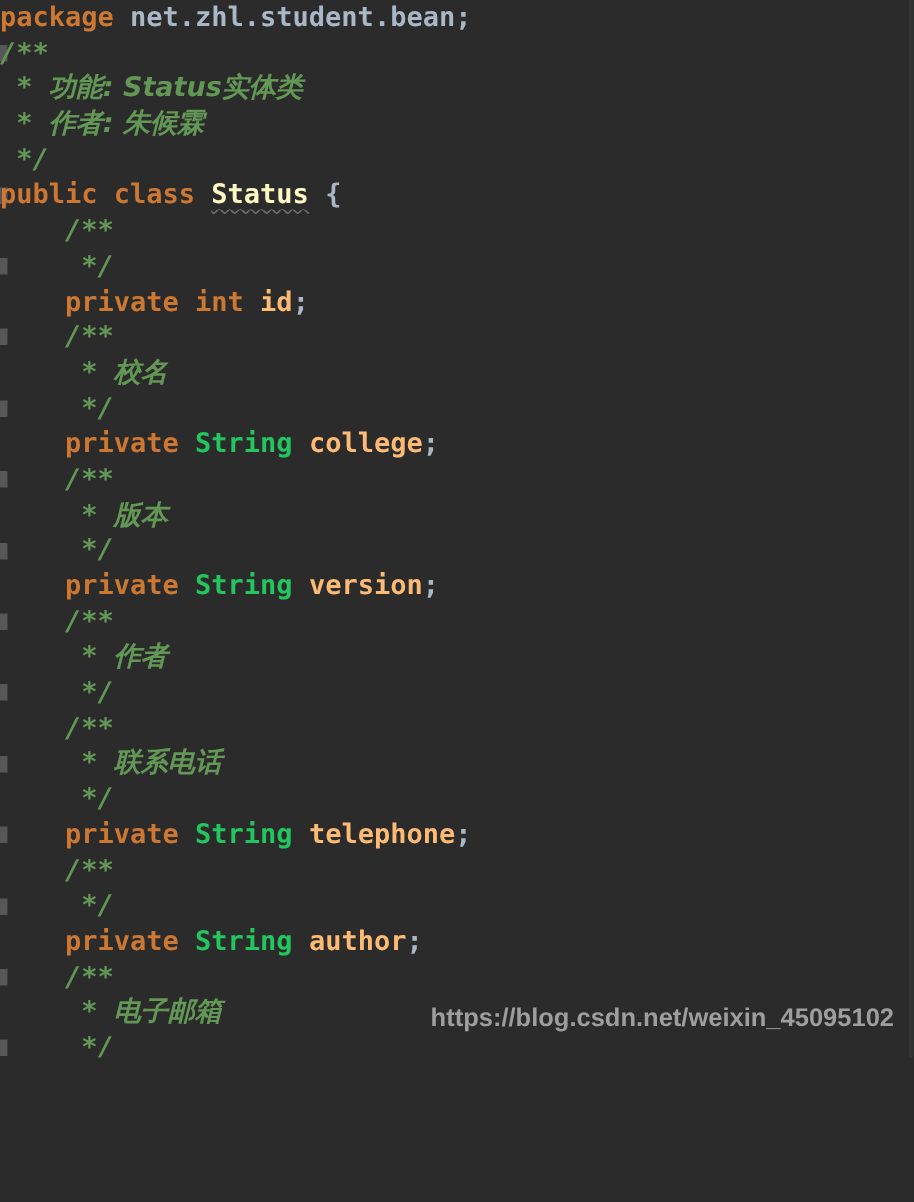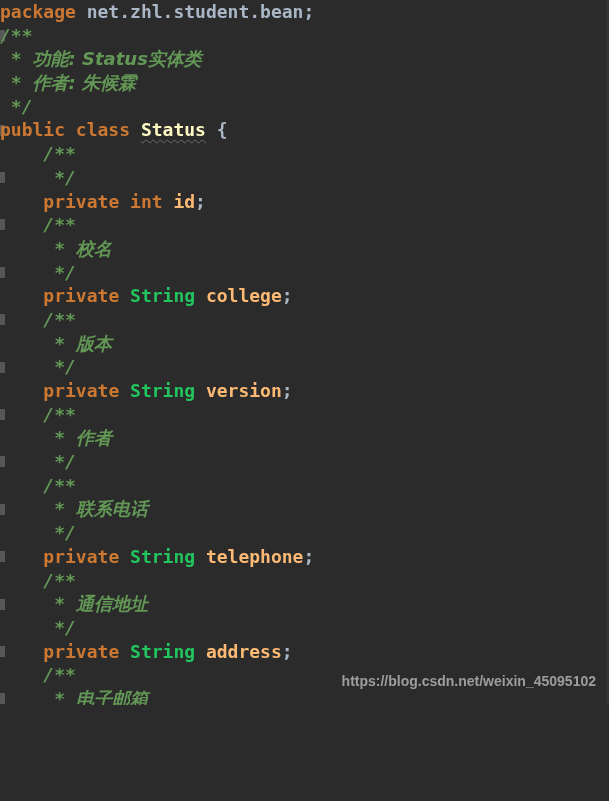--- a/index.html
+++ b/index.html
@@ -80,21 +80,21 @@
     text-underline-offset: 3px;
     text-decoration-thickness: 1px;
   }
 
   
   #watermark {
     position: absolute;
     right: 13px;
     bottom: 16px;
     font-family: "Liberation Sans", "DejaVu Sans", sans-serif;
-    font-size: 14px;
+    font-size: 17px;
     color: #9e9e9e;
     letter-spacing: 0px;
     white-space: nowrap;
   }
 </style>
 </head>
 <body>
 
 <div id="editor">
 
@@ -136,23 +136,22 @@
       <div class="line"><span>     </span><span class="doc">*/</span></div>
       <div class="line"><span>    </span><span class="kw">private </span><span class="type">String </span><span class="field">version</span><span class="plain">;</span></div>
       <div class="line"><span>    </span><span class="doc">/**</span></div>
       <div class="line"><span>     </span><span class="doc">* </span><span class="doc-cn">作者</span></div>
       <div class="line"><span>     </span><span class="doc">*/</span></div>
       <div class="line"><span>    </span><span class="doc">/**</span></div>
       <div class="line"><span>     </span><span class="doc">* </span><span class="doc-cn">联系电话</span></div>
       <div class="line"><span>     </span><span class="doc">*/</span></div>
       <div class="line"><span>    </span><span class="kw">private </span><span class="type">String </span><span class="field">telephone</span><span class="plain">;</span></div>
       <div class="line"><span>    </span><span class="doc">/**</span></div>
-      <div class="line"><span>     </span><span class="doc">* </span><span class="doc-cn">通信地址</span></div>
       <div class="line"><span>     </span><span class="doc">*/</span></div>
-      <div class="line"><span>    </span><span class="kw">private </span><span class="type">String </span><span class="field">address</span><span class="plain">;</span></div>
+      <div class="line"><span>    </span><span class="kw">private </span><span class="type">String </span><span class="field">author</span><span class="plain">;</span></div>
       <div class="line"><span>    </span><span class="doc">/**</span></div>
       <div class="line"><span>     </span><span class="doc">* </span><span class="doc-cn">电子邮箱</span></div>
       <div class="line"><span>     </span><span class="doc">*/</span></div>
     </div>
 
   <div id="right-divider"></div>
 
   <div id="watermark">https://blog.csdn.net/weixin_45095102</div>
 
 </div>

